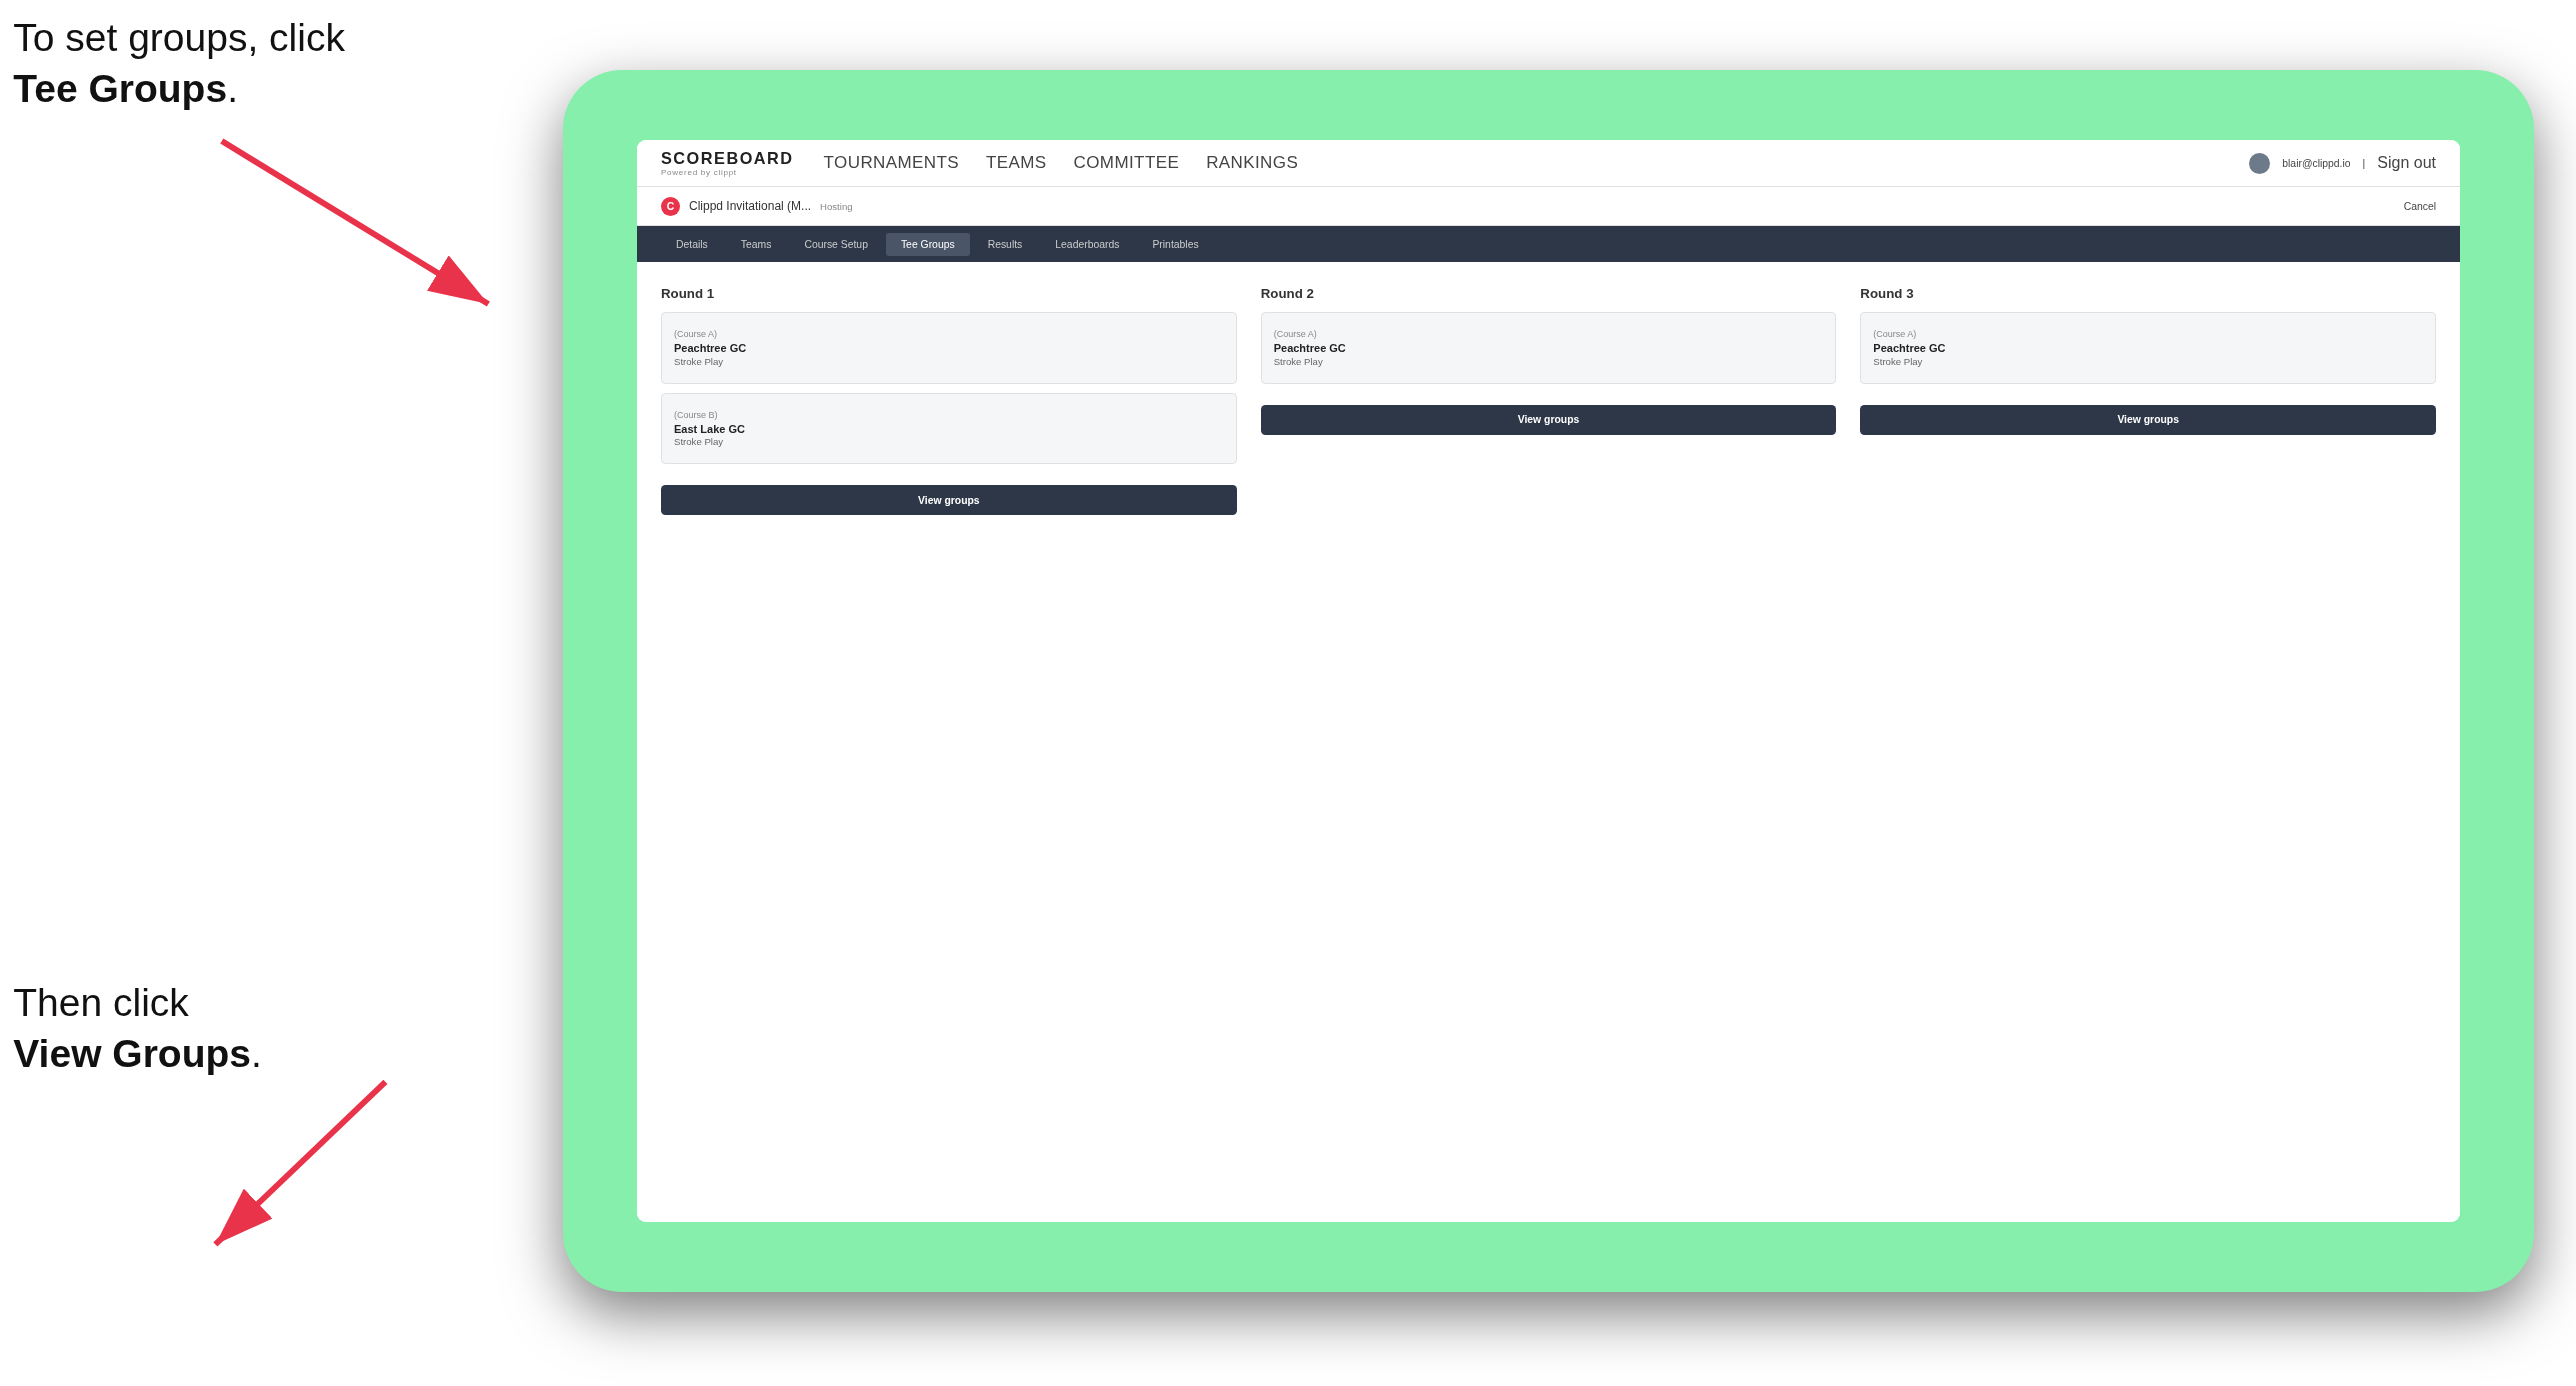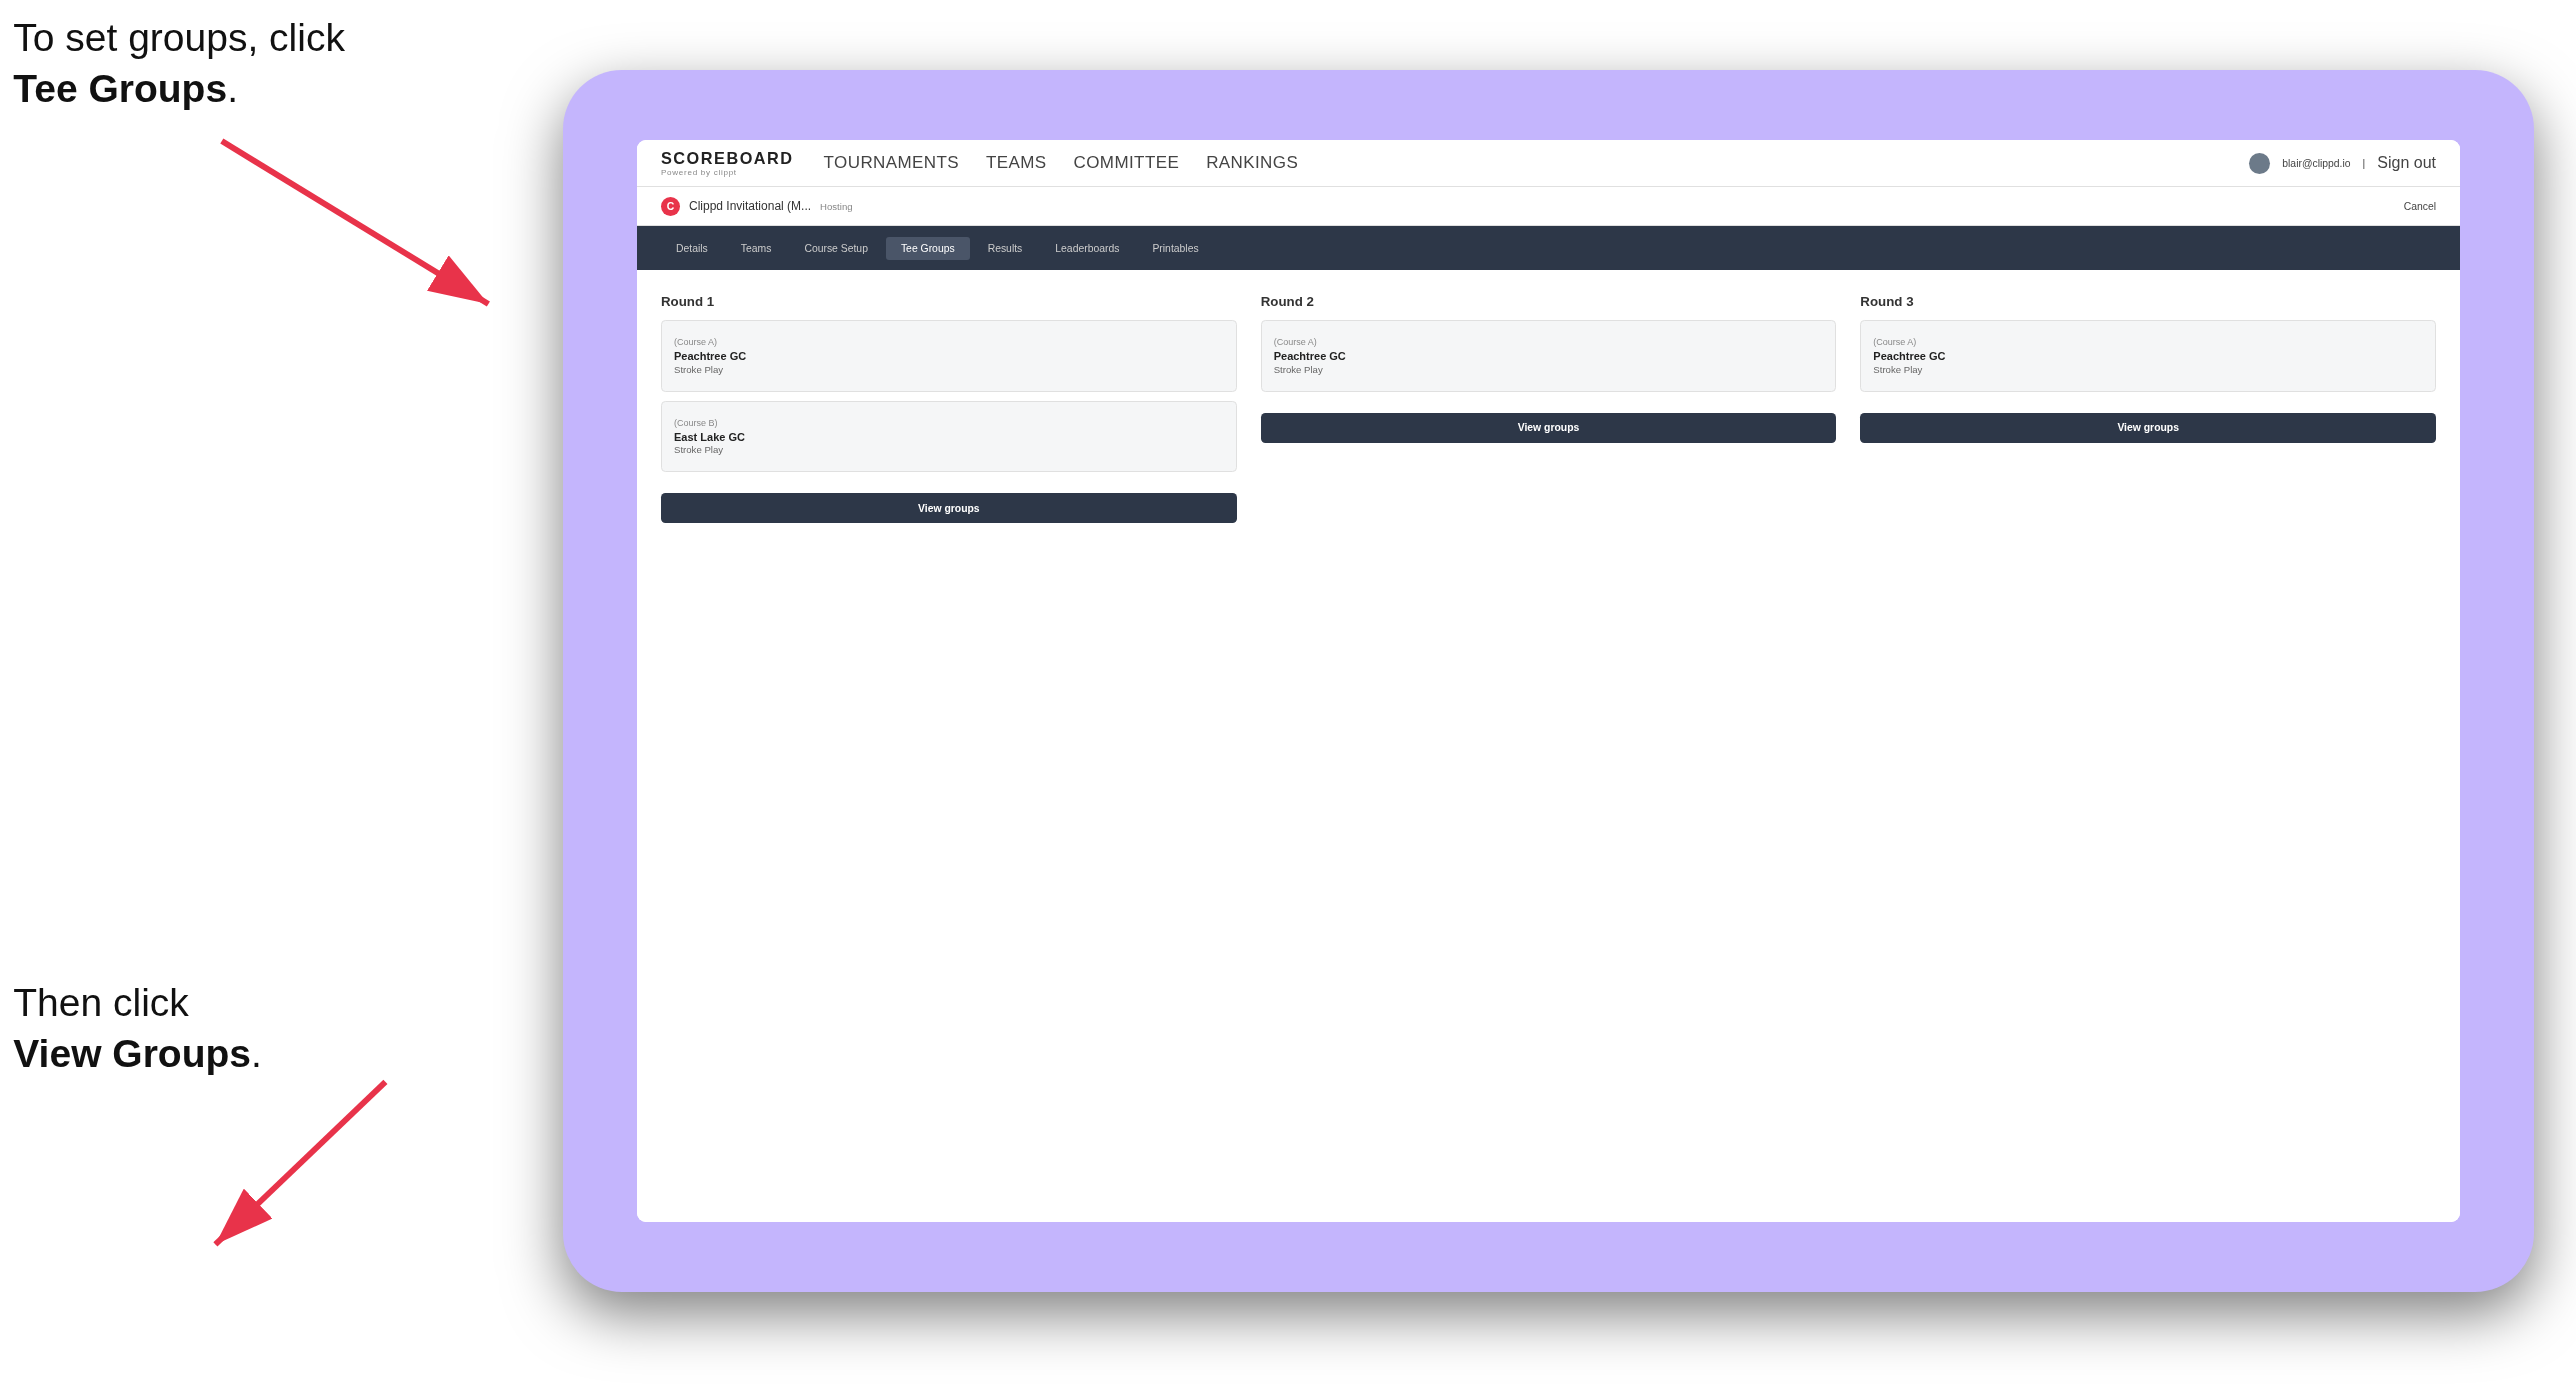--- a/index.html
+++ b/index.html
@@ -56,21 +56,21 @@
       pointer-events: none;
     }
 
     
     .tablet {
       position: absolute;
       top: 70px;
       left: 563px;
       width: 1971px;
       height: 1222px;
-      background: #c4b5fd;
+      background: #86efac;
       border-radius: 59px;
       display: flex;
       align-items: center;
       justify-content: center;
       box-shadow: 0 22px 59px rgba(0,0,0,0.5);
     }
 
     .tablet-screen {
       width: 1823px;
       height: 1082px;
@@ -194,21 +194,21 @@
     .cancel-btn {
       font-size: 10.4px;
       color: #444;
       cursor: pointer;
     }
 
     
     .tab-bar {
       background: #2d3748;
       padding: 0 24px;
-      height: 44px;
+      height: 36px;
       display: flex;
       align-items: center;
       gap: 3px;
       flex-shrink: 0;
     }
 
     .tab {
       padding: 6px 15px;
       font-size: 10.4px;
       color: #ccc;

